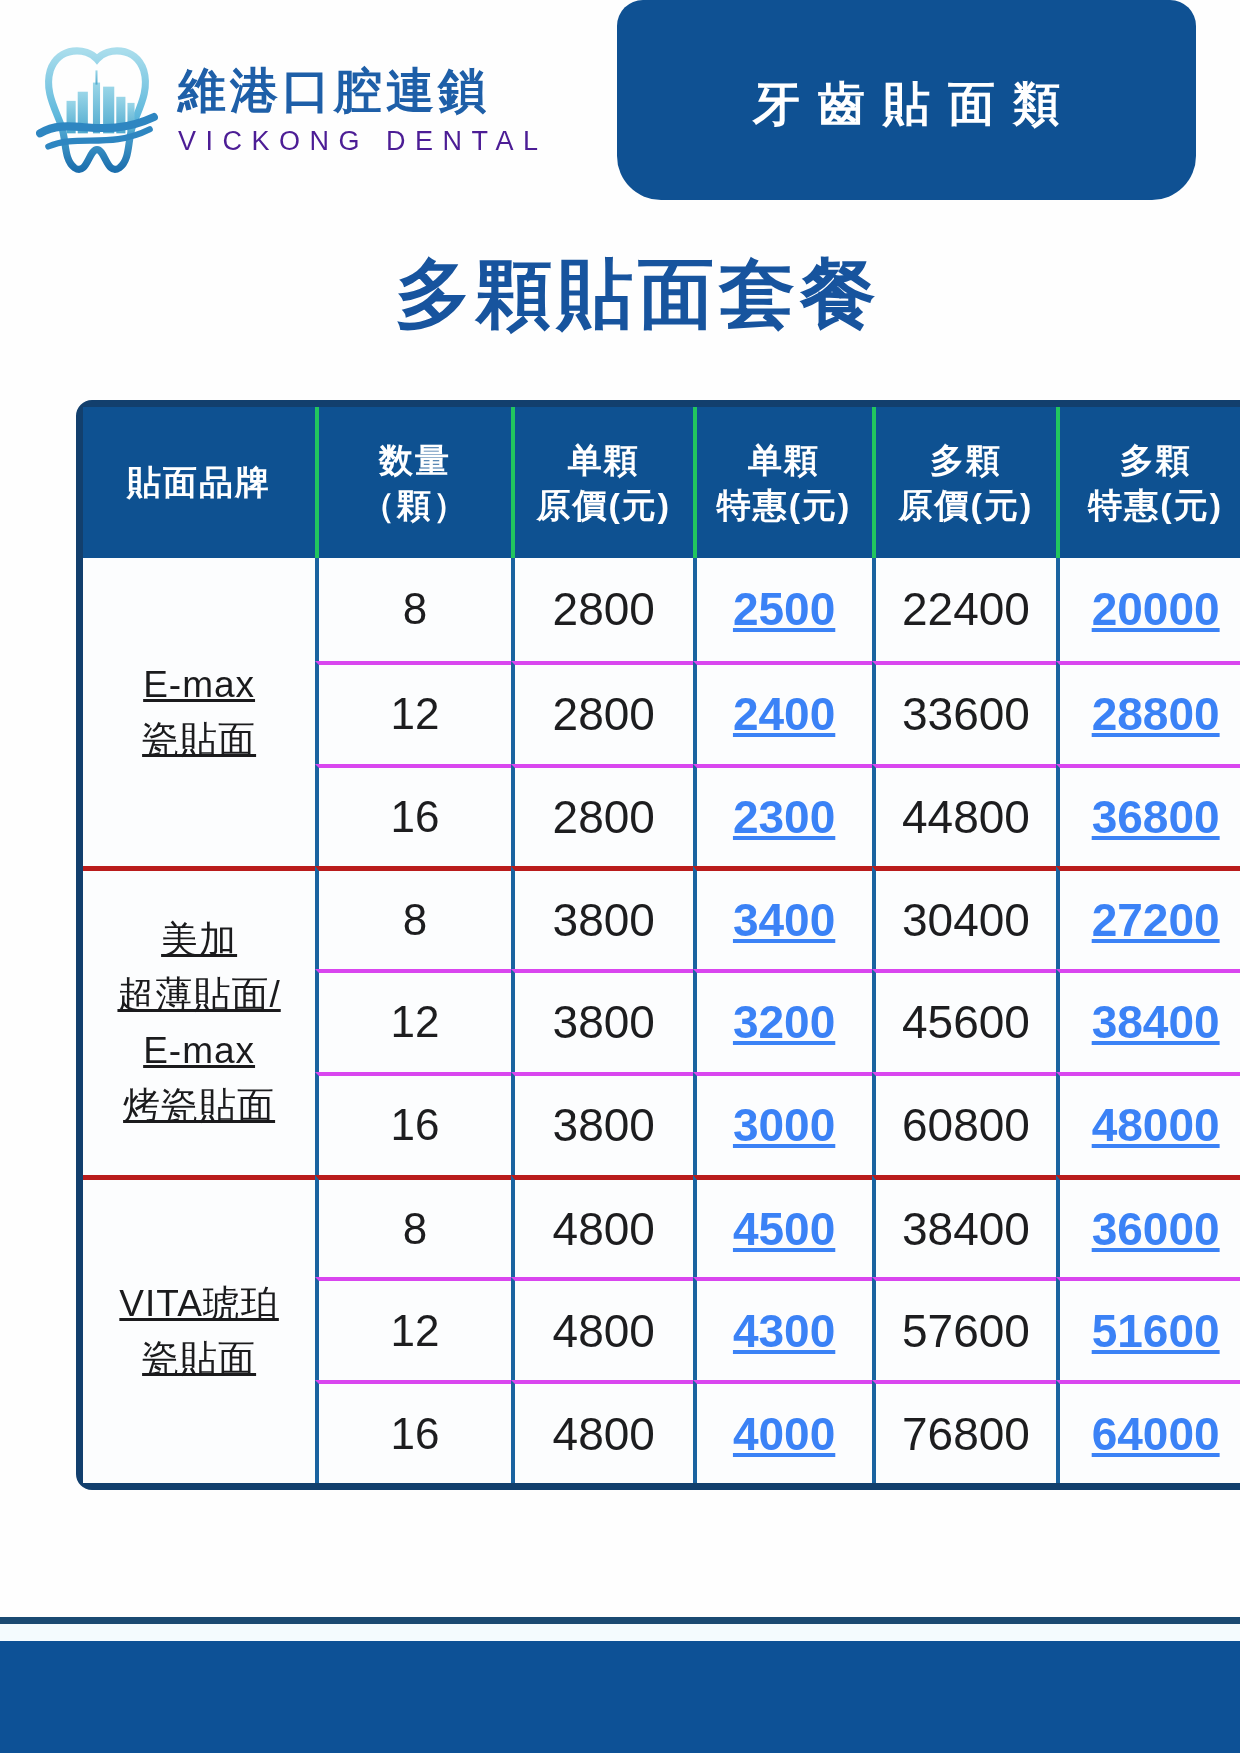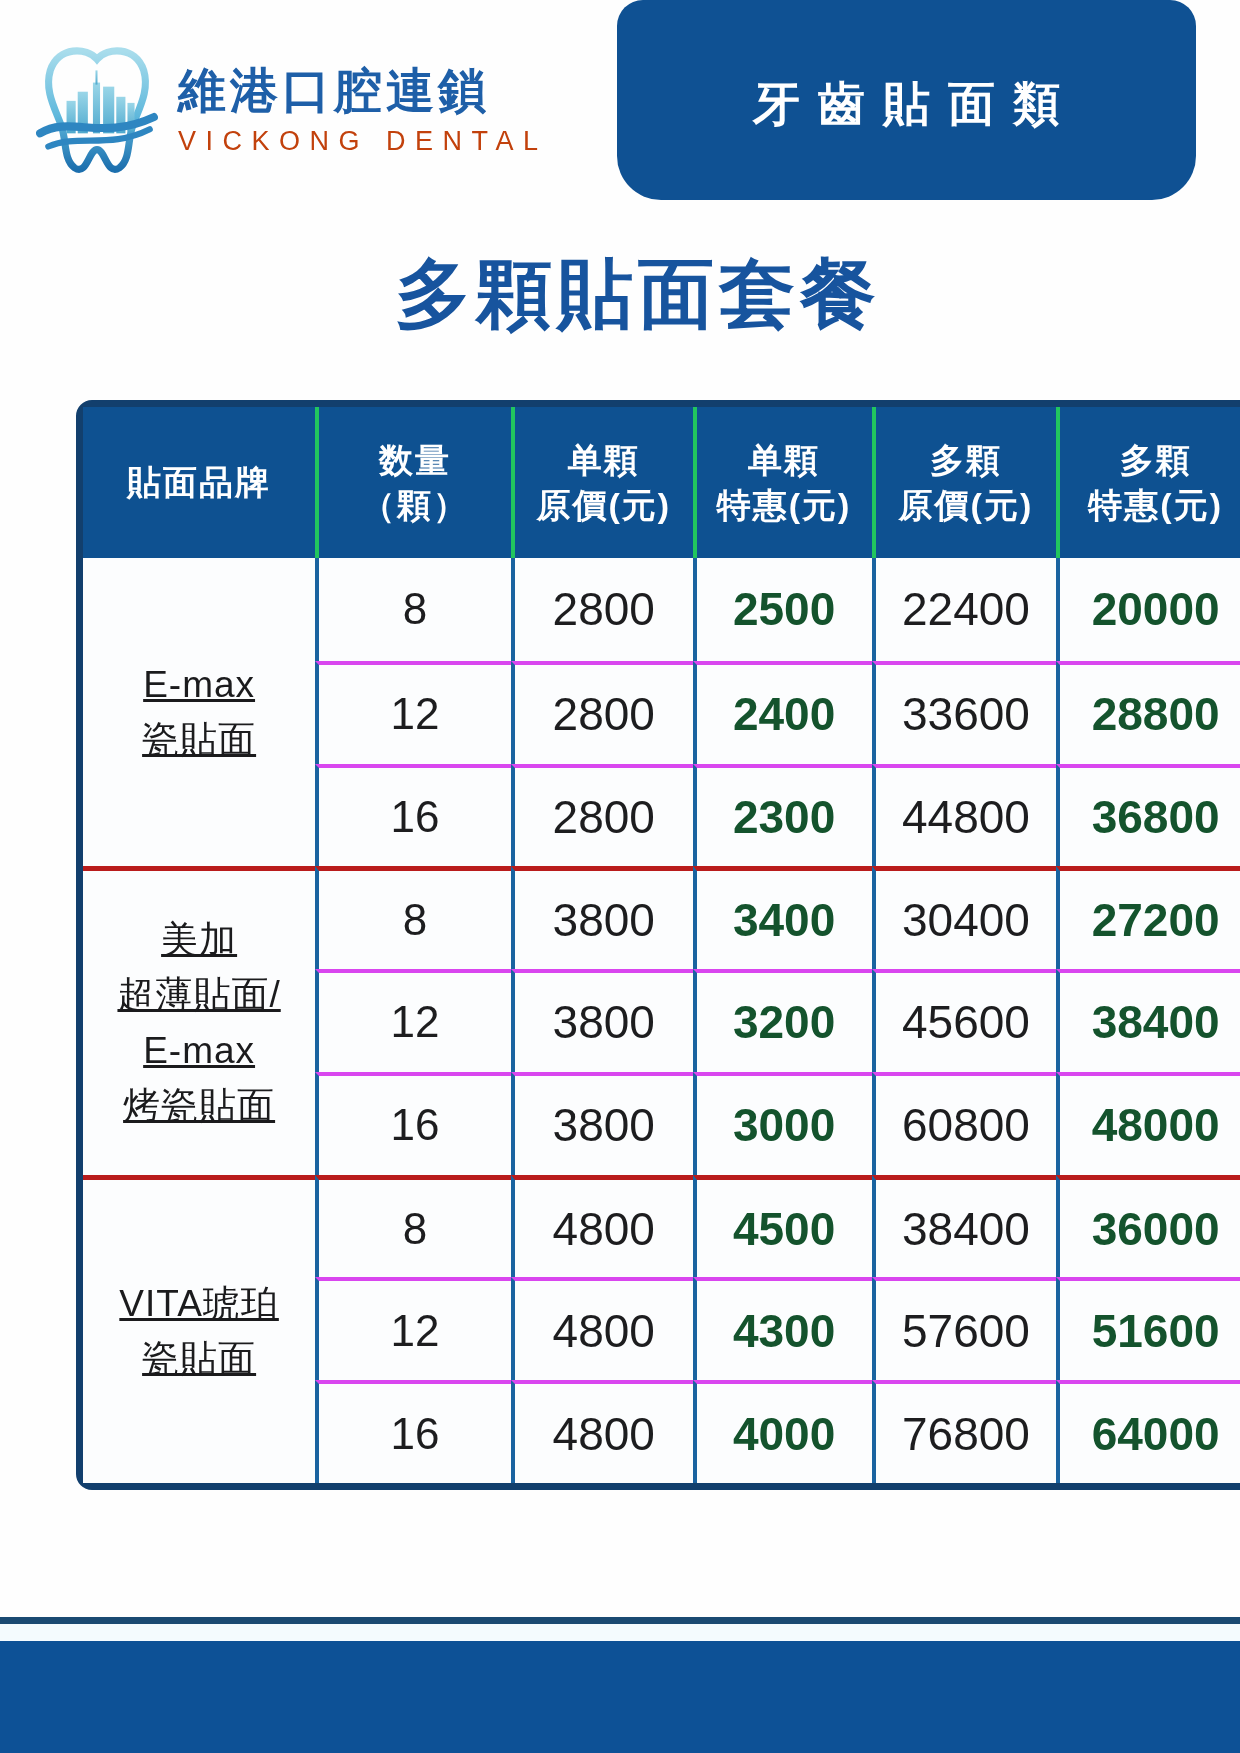--- a/index.html
+++ b/index.html
@@ -4,42 +4,42 @@
 <style>
   html,body{margin:0;padding:0;}
   body{width:1240px;height:1753px;background:#ffffff;font-family:"Liberation Sans","DejaVu Sans",sans-serif;}
   .sheet{position:relative;width:1240px;height:1753px;background:#fefefe;overflow:hidden;padding-left:36px;}
 
   
   .logo{position:absolute;left:36px;top:44px;display:flex;align-items:center;gap:20px;}
   .logo-icon{width:122px;height:134px;flex:0 0 auto;}
   .logo-text{display:flex;flex-direction:column;}
   .logo-zh{font-size:48px;font-weight:700;color:#1E5FA8;letter-spacing:4px;line-height:1.1;}
-  .logo-en{font-size:27px;color:#c2410c;letter-spacing:9.5px;margin-top:8px;font-weight:400;}
+  .logo-en{font-size:27px;color:#4c1d95;letter-spacing:9.5px;margin-top:8px;font-weight:400;}
 
   
   .badge{position:absolute;left:617px;top:0;width:579px;height:200px;background:#0F5193;
          border-radius:26px 26px 44px 44px;display:flex;align-items:center;justify-content:center;}
   .badge-label{color:#ffffff;font-size:47px;font-weight:700;letter-spacing:18px;padding-left:18px;margin-top:9px;}
 
   
   .page-title{position:absolute;top:244px;left:0;width:100%;text-align:center;
               font-size:76px;font-weight:800;color:#17549E;letter-spacing:5px;}
 
   
   .price-table{position:absolute;left:28px;top:400px;width:1182px;height:1090px;box-sizing:border-box;
                border:7px solid #123F6D;border-radius:16px;background:#FCFDFE;
                display:grid;grid-template-columns:235fr 198fr 184fr 181fr 187fr 197fr;
                grid-template-rows:151px repeat(9,1fr);margin-left:48px;}
   .h{background:#0E5191;color:#ffffff;display:flex;flex-direction:column;align-items:center;justify-content:center;
      font-size:34px;font-weight:700;line-height:1.3;letter-spacing:2px;}
   .h.wsep{border-left:4px solid #22c55e;}
   .c{display:flex;align-items:center;justify-content:center;background:#FCFDFE;
      font-size:46px;color:#1D1D1F;font-weight:400;}
-  .c.red{color:#14532d;font-weight:700;}
+  .c.red{color:#3b82f6;font-weight:700;text-decoration:underline;}
   .qty{font-size:44px;}
   .brand{grid-row:span 3;display:flex;flex-direction:column;align-items:center;justify-content:center;
          background:#FCFDFE;font-size:37px;color:#1B1B1D;line-height:1.5;text-align:center;letter-spacing:1px;text-decoration:underline;}
   .vl{border-left:4px solid #1A63A0;}   
   .rl{border-top:4px solid #d946ef;}    
   .gl{border-top:5px solid #b91c1c;}    
 
   
   .footer-stripe{position:absolute;left:0;top:1617px;width:1240px;height:7px;background:#1A4A72;}
   .footer-gap{position:absolute;left:0;top:1624px;width:1240px;height:17px;background:#F4FBFE;}

